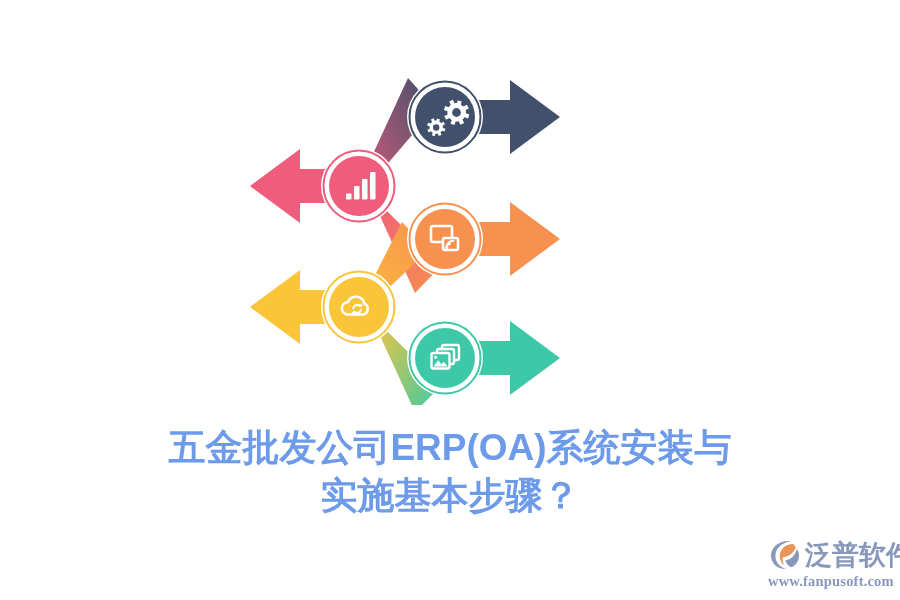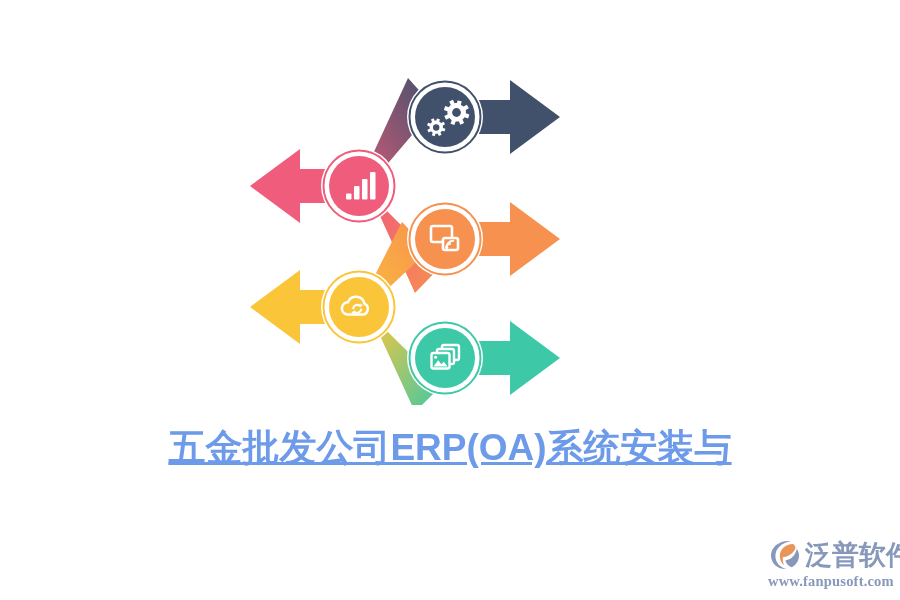--- a/index.html
+++ b/index.html
@@ -45,21 +45,20 @@
     text-align: center;
   }
   .title-line {
     font-family: "Liberation Sans", "DejaVu Sans", sans-serif;
     font-size: 37px;
     font-weight: 700;
     line-height: 48px;
     letter-spacing: 0px;
     color: #6D9BEA;
     white-space: nowrap;
-    text-decoration: underline;
   }
 
   
   #logo {
     position: absolute;
     left: 768px;
     top: 536px;
     width: 124px;
     height: 56px;
   }
@@ -219,20 +218,21 @@
           <rect x="201.5" y="293" width="18" height="15.5" rx="2" fill="#3DC9A7" stroke="#FFFFFF" stroke-width="2.4"></rect>
           <path d="M203.5,306.5 l4.6,-6.2 l3.3,4.0 l2.3,-2.6 l3.9,4.8 Z" fill="#FFFFFF"></path>
           <circle cx="205.6" cy="297.2" r="1.5" fill="#FFFFFF"></circle>
         </g>
       </g>
     </svg>
   </div>
 
   <div id="title-block">
     <div class="title-line">五金批发公司ERP(OA)系统安装与</div>
+    <div class="title-line">实施基本步骤？</div>
   </div>
 
   <div id="logo">
     <div id="logo-row">
       <div id="logo-mark">
         <svg viewBox="0 0 34 34" xmlns="http://www.w3.org/2000/svg">
           <path d="M22.5,3.2 C12.5,2.0 3.0,8.5 3.0,17.5 C3.0,25.6 10.0,31.6 18.4,31.0
                    C11.6,29.2 7.4,24.2 7.4,18.0 C7.4,10.7 13.6,4.6 22.5,3.2 Z" fill="#8798BB"></path>
           <path d="M24.8,6.0 C17.6,6.0 11.8,11.4 11.8,18.3 C11.8,22.0 13.4,25.1 16.0,27.2
                    C15.0,24.6 14.6,22.0 14.8,19.3 C19.0,19.0 23.0,17.0 25.6,13.6

